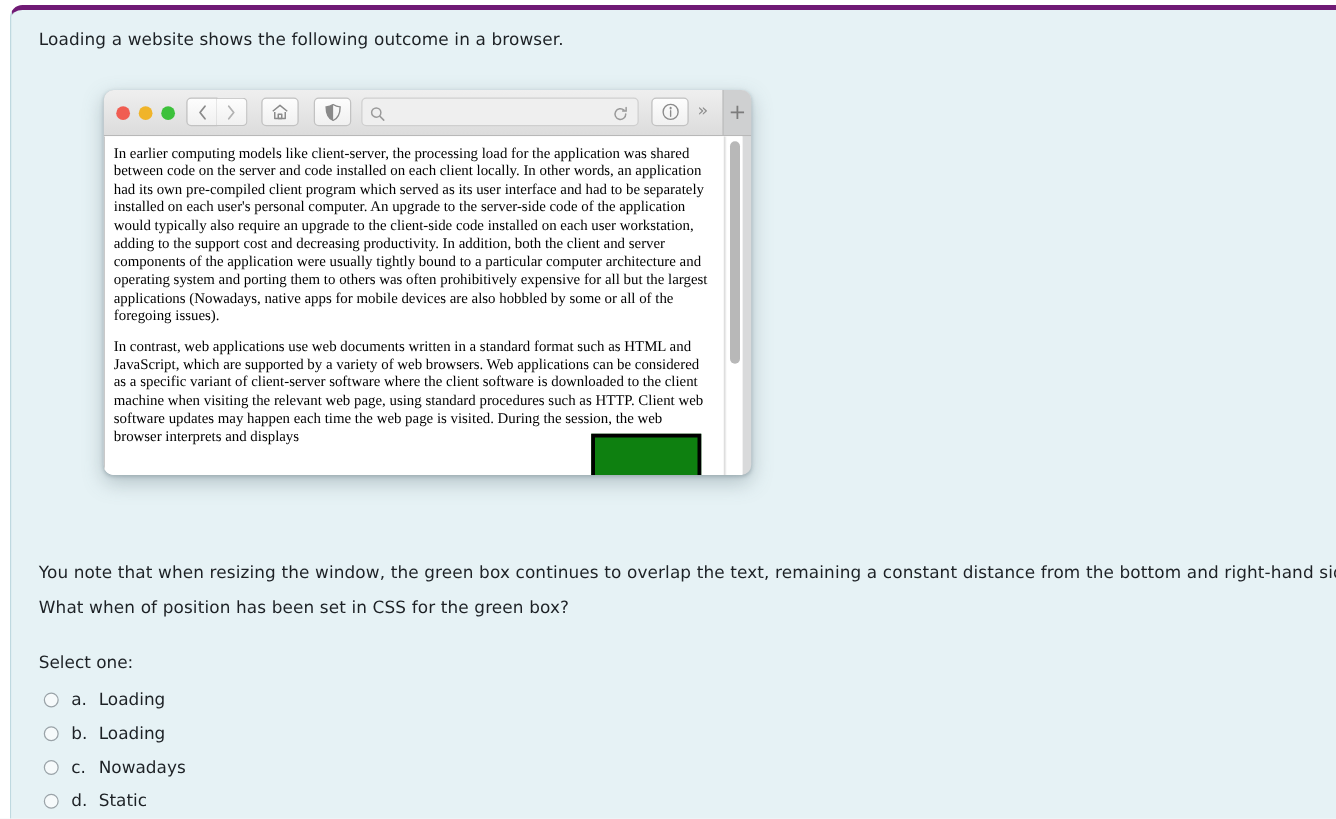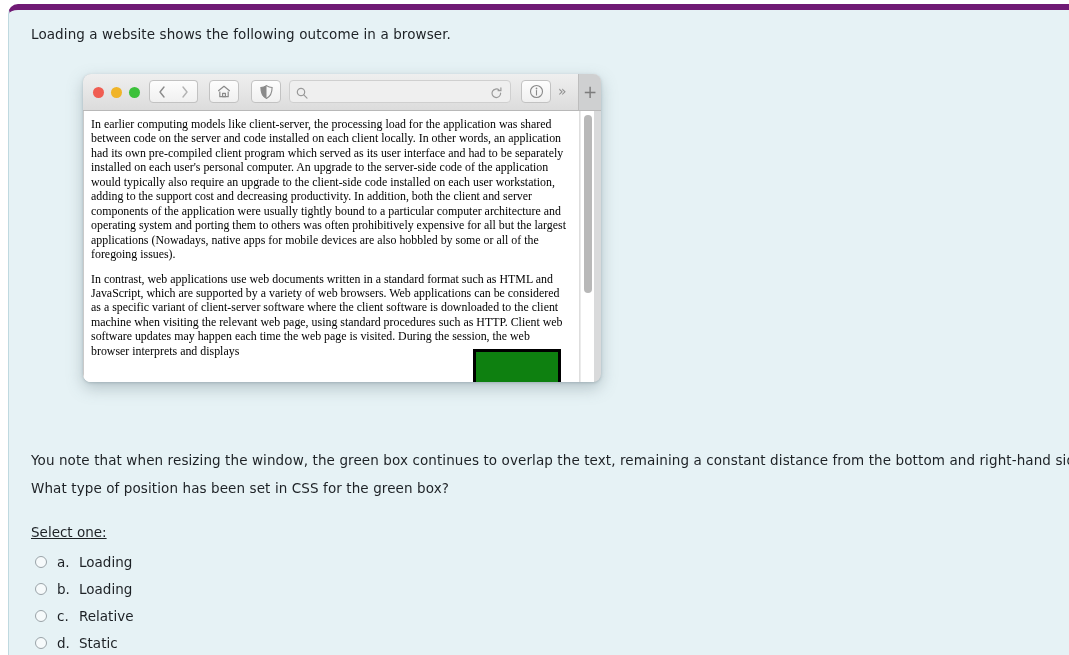--- a/index.html
+++ b/index.html
@@ -15,21 +15,21 @@
   }
 
   
   .quiz-panel {
     position: absolute;
     left: 8px;
     top: 4px;
     width: 1061px;
     height: 651px;
     background: #e6f2f5;
-    border-top: 6px solid #701a75;
+    border-top: 4px solid #701a75;
     border-left: 1px solid #bfd9e0;
     border-top-left-radius: 10px;
     box-sizing: border-box;
     overflow: hidden;
   }
 
   .intro-text {
     position: absolute;
     left: 22px;
     top: 16px;
@@ -219,21 +219,20 @@
   }
   .q-line-1 { top: 442px; }
   .q-line-2 { top: 470px; }
 
   .select-one {
     position: absolute;
     left: 22px;
     top: 514px;
     font-size: 13.5px;
     color: #1d2125;
-    text-decoration: underline;
   }
 
   .options {
     position: absolute;
     left: 26px;
     top: 538px;
     width: 420px;
   }
   .option-row {
     display: flex;
@@ -354,39 +353,39 @@
 
       <div class="green-box"></div>
 
       <div class="vscrollbar">
         <div class="vscroll-thumb"></div>
       </div>
     </div>
   </div>
 
   <div class="q-line q-line-1">You note that when resizing the window, the green box continues to overlap the text, remaining a constant distance from the bottom and right-hand side.</div>
-  <div class="q-line q-line-2">What type of position has been set in CSS for the green box?</div>
+  <div class="q-line q-line-2">What when of position has been set in CSS for the green box?</div>
 
   <div class="select-one">Select one:</div>
 
   <div class="options">
     <div class="option-row">
       <span class="radio"></span>
       <span class="opt-letter">a.</span>
       <span class="opt-label">Loading</span>
     </div>
     <div class="option-row">
       <span class="radio"></span>
       <span class="opt-letter">b.</span>
       <span class="opt-label">Loading</span>
     </div>
     <div class="option-row">
       <span class="radio"></span>
       <span class="opt-letter">c.</span>
-      <span class="opt-label">Relative</span>
+      <span class="opt-label">Nowadays</span>
     </div>
     <div class="option-row">
       <span class="radio"></span>
       <span class="opt-letter">d.</span>
       <span class="opt-label">Static</span>
     </div>
   </div>
 
 </div>
 

